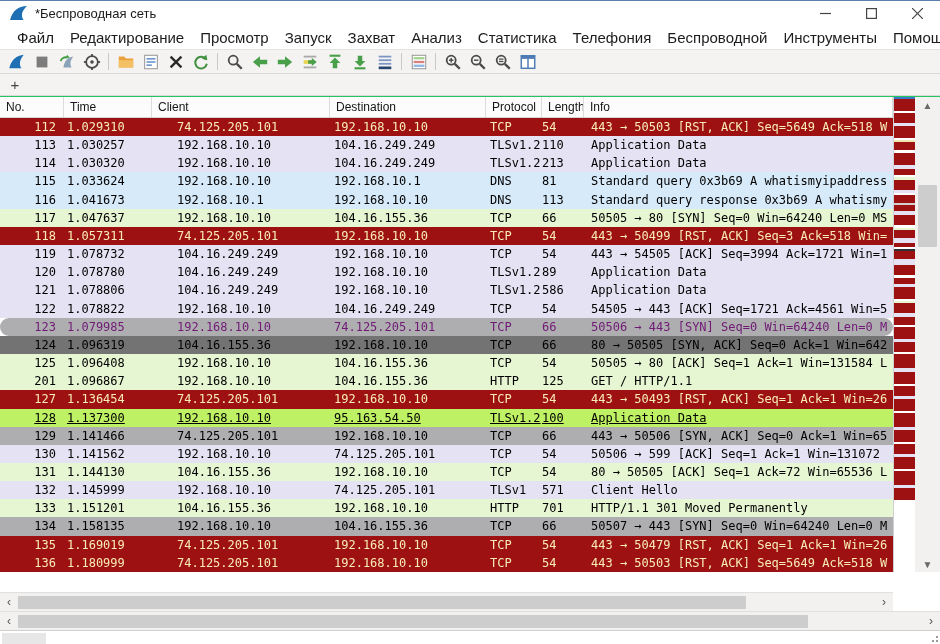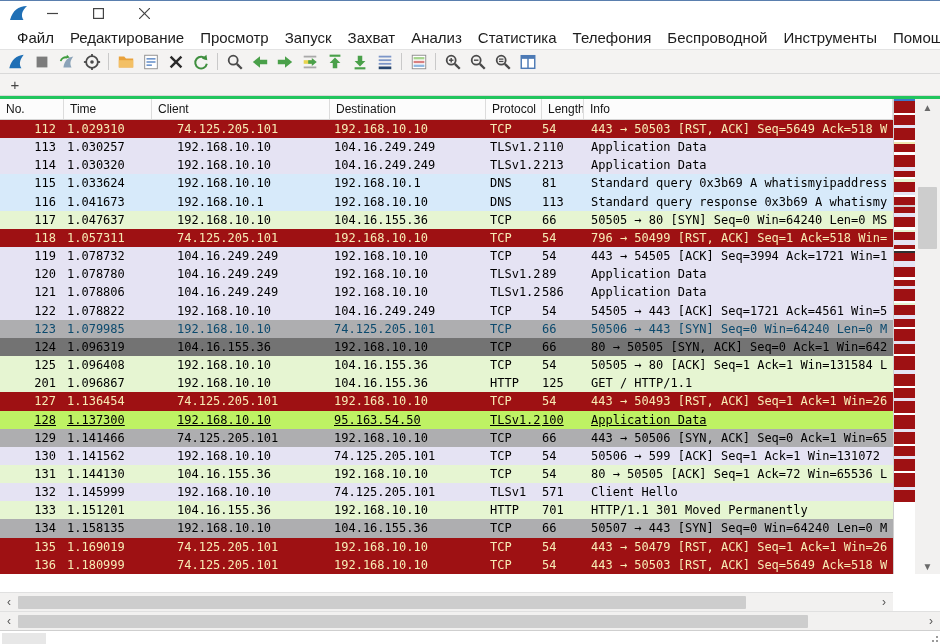--- a/index.html
+++ b/index.html
@@ -28,21 +28,21 @@
   .filterbar { height:22px; background:#f4f3f2; display:flex; align-items:center; padding:1px 3px 1px 2px; border-bottom:1px solid #d9d9d9; }
   .filterbox { flex:1; height:20px; background:#ffffff; border:1px solid #b3b3b3; display:flex; align-items:center; }
   .bmkbtn { width:22px; height:18px; border-right:1px solid #cccccc; display:flex; align-items:center; justify-content:center; }
   .filterinput { flex:1; border:none; outline:none; font-size:12px; color:#222; padding:0 4px; font-family:"Liberation Sans",sans-serif; background:transparent; }
   .filterinput::placeholder { color:#9a9a9a; }
   .applybtn { width:30px; height:16px; background:#ececec; border:1px solid #bdbdbd; border-radius:2px; display:flex; align-items:center; justify-content:center; margin-right:2px; }
   .dropcaret { width:12px; height:16px; display:flex; align-items:center; justify-content:center; font-size:8px; color:#555; border-left:1px solid #d5d5d5; margin-right:2px; }
   .plusbtn { width:18px; height:18px; margin-left:4px; display:flex; align-items:center; justify-content:center; font-size:15px; color:#444; }
 
   
-  .tablewrap { position:relative; height:496px; border-top:3px solid #22c55e; }
+  .tablewrap { position:relative; height:496px; border-top:1px solid #22c55e; }
   .cols { display:grid; grid-template-columns:64px 88px 178px 156px 56px 42px 1fr; }
   .phead { height:21px; width:893px; background:#fcfcfc; border-bottom:1px solid #d4d4d4; }
   .phead .hcell { font-size:12px; color:#151515; padding:3px 4px 0 6px; border-right:1px solid #dcdcdc; overflow:hidden; white-space:nowrap; }
   .plist { height:454px; width:893px; overflow:hidden; display:grid; grid-auto-rows:18.16px; background:#ffffff; }
   .prow { font-family:"DejaVu Sans Mono", monospace; font-size:12px; line-height:18.16px; white-space:pre; }
   .prow > div { overflow:hidden; }
   .c-no  { text-align:right; padding-right:8px; }
   .c-time{ padding-left:3px; }
   .c-src { padding-left:25px; }
   .c-dst { padding-left:4px; }
@@ -75,20 +75,21 @@
 </style>
 </head>
 <body>
 
 <div class="titlebar">
   <span class="appicon">
     <svg width="20" height="16" viewBox="0 0 20 16">
         <path d="M1 15 C4 5 9 1.5 18 1 C13 6 11.5 10 14.5 15 Z" fill="#1f6fb5"></path>
       </svg>
   </span>
+  <span class="title">*Беспроводная сеть</span>
   <div class="wincontrols">
     <div class="winbtn">
         <svg width="11" height="11">
           <line x1="0" y1="5.5" x2="11" y2="5.5" stroke="#444" stroke-width="1.2"></line>
         </svg>
       </div>
     <div class="winbtn">
         <svg width="11" height="11">
           <rect x="0.6" y="0.6" width="9.8" height="9.8" fill="none" stroke="#444" stroke-width="1.2"></rect>
         </svg>
@@ -272,26 +273,26 @@
       <div class="hcell">Length</div>
       <div class="hcell">Info</div>
     </div>
   <div class="plist" id="plist">
       <div class="prow cols" style="background: rgb(158, 17, 19); color: rgb(247, 236, 181);"><div class="c-no">112</div><div class="c-time">1.029310</div><div class="c-src">74.125.205.101</div><div class="c-dst">192.168.10.10</div><div class="c-pro">TCP</div><div class="c-len">54</div><div class="c-inf">443 → 50503 [RST, ACK] Seq=5649 Ack=518 W</div></div>
       <div class="prow cols" style="background: rgb(229, 227, 243); color: rgb(0, 0, 0);"><div class="c-no">113</div><div class="c-time">1.030257</div><div class="c-src">192.168.10.10</div><div class="c-dst">104.16.249.249</div><div class="c-pro">TLSv1.2</div><div class="c-len">110</div><div class="c-inf">Application Data</div></div>
       <div class="prow cols" style="background: rgb(229, 227, 243); color: rgb(0, 0, 0);"><div class="c-no">114</div><div class="c-time">1.030320</div><div class="c-src">192.168.10.10</div><div class="c-dst">104.16.249.249</div><div class="c-pro">TLSv1.2</div><div class="c-len">213</div><div class="c-inf">Application Data</div></div>
       <div class="prow cols" style="background: rgb(215, 234, 250); color: rgb(0, 0, 0);"><div class="c-no">115</div><div class="c-time">1.033624</div><div class="c-src">192.168.10.10</div><div class="c-dst">192.168.10.1</div><div class="c-pro">DNS</div><div class="c-len">81</div><div class="c-inf">Standard query 0x3b69 A whatismyipaddress</div></div>
       <div class="prow cols" style="background: rgb(215, 234, 250); color: rgb(0, 0, 0);"><div class="c-no">116</div><div class="c-time">1.041673</div><div class="c-src">192.168.10.1</div><div class="c-dst">192.168.10.10</div><div class="c-pro">DNS</div><div class="c-len">113</div><div class="c-inf">Standard query response 0x3b69 A whatismy</div></div>
       <div class="prow cols" style="background: rgb(230, 245, 210); color: rgb(0, 0, 0);"><div class="c-no">117</div><div class="c-time">1.047637</div><div class="c-src">192.168.10.10</div><div class="c-dst">104.16.155.36</div><div class="c-pro">TCP</div><div class="c-len">66</div><div class="c-inf">50505 → 80 [SYN] Seq=0 Win=64240 Len=0 MS</div></div>
-      <div class="prow cols" style="background: rgb(158, 17, 19); color: rgb(247, 236, 181);"><div class="c-no">118</div><div class="c-time">1.057311</div><div class="c-src">74.125.205.101</div><div class="c-dst">192.168.10.10</div><div class="c-pro">TCP</div><div class="c-len">54</div><div class="c-inf">796 → 50499 [RST, ACK] Seq=1 Ack=518 Win=</div></div>
+      <div class="prow cols" style="background: rgb(158, 17, 19); color: rgb(247, 236, 181);"><div class="c-no">118</div><div class="c-time">1.057311</div><div class="c-src">74.125.205.101</div><div class="c-dst">192.168.10.10</div><div class="c-pro">TCP</div><div class="c-len">54</div><div class="c-inf">443 → 50499 [RST, ACK] Seq=3 Ack=518 Win=</div></div>
       <div class="prow cols" style="background: rgb(229, 227, 243); color: rgb(0, 0, 0);"><div class="c-no">119</div><div class="c-time">1.078732</div><div class="c-src">104.16.249.249</div><div class="c-dst">192.168.10.10</div><div class="c-pro">TCP</div><div class="c-len">54</div><div class="c-inf">443 → 54505 [ACK] Seq=3994 Ack=1721 Win=1</div></div>
       <div class="prow cols" style="background: rgb(229, 227, 243); color: rgb(0, 0, 0);"><div class="c-no">120</div><div class="c-time">1.078780</div><div class="c-src">104.16.249.249</div><div class="c-dst">192.168.10.10</div><div class="c-pro">TLSv1.2</div><div class="c-len">89</div><div class="c-inf">Application Data</div></div>
       <div class="prow cols" style="background: rgb(229, 227, 243); color: rgb(0, 0, 0);"><div class="c-no">121</div><div class="c-time">1.078806</div><div class="c-src">104.16.249.249</div><div class="c-dst">192.168.10.10</div><div class="c-pro">TLSv1.2</div><div class="c-len">586</div><div class="c-inf">Application Data</div></div>
       <div class="prow cols" style="background: rgb(229, 227, 243); color: rgb(0, 0, 0);"><div class="c-no">122</div><div class="c-time">1.078822</div><div class="c-src">192.168.10.10</div><div class="c-dst">104.16.249.249</div><div class="c-pro">TCP</div><div class="c-len">54</div><div class="c-inf">54505 → 443 [ACK] Seq=1721 Ack=4561 Win=5</div></div>
-      <div class="prow cols" style="background: rgb(174, 174, 176); color: #0c4a6e;"><div class="c-no">123</div><div class="c-time">1.079985</div><div class="c-src">192.168.10.10</div><div class="c-dst">74.125.205.101</div><div class="c-pro">TCP</div><div class="c-len">66</div><div class="c-inf">50506 → 443 [SYN] Seq=0 Win=64240 Len=0 M</div></div>
+      <div class="prow cols" style="background: rgb(174, 174, 176); color: #701a75; border-radius: 9px;"><div class="c-no">123</div><div class="c-time">1.079985</div><div class="c-src">192.168.10.10</div><div class="c-dst">74.125.205.101</div><div class="c-pro">TCP</div><div class="c-len">66</div><div class="c-inf">50506 → 443 [SYN] Seq=0 Win=64240 Len=0 M</div></div>
       <div class="prow cols" style="background: #737373; color: rgb(0, 0, 0);"><div class="c-no">124</div><div class="c-time">1.096319</div><div class="c-src">104.16.155.36</div><div class="c-dst">192.168.10.10</div><div class="c-pro">TCP</div><div class="c-len">66</div><div class="c-inf">80 → 50505 [SYN, ACK] Seq=0 Ack=1 Win=642</div></div>
       <div class="prow cols" style="background: rgb(230, 245, 210); color: rgb(0, 0, 0);"><div class="c-no">125</div><div class="c-time">1.096408</div><div class="c-src">192.168.10.10</div><div class="c-dst">104.16.155.36</div><div class="c-pro">TCP</div><div class="c-len">54</div><div class="c-inf">50505 → 80 [ACK] Seq=1 Ack=1 Win=131584 L</div></div>
       <div class="prow cols" style="background: rgb(230, 245, 210); color: rgb(0, 0, 0);"><div class="c-no">201</div><div class="c-time">1.096867</div><div class="c-src">192.168.10.10</div><div class="c-dst">104.16.155.36</div><div class="c-pro">HTTP</div><div class="c-len">125</div><div class="c-inf">GET / HTTP/1.1</div></div>
       <div class="prow cols" style="background: rgb(158, 17, 19); color: rgb(247, 236, 181);"><div class="c-no">127</div><div class="c-time">1.136454</div><div class="c-src">74.125.205.101</div><div class="c-dst">192.168.10.10</div><div class="c-pro">TCP</div><div class="c-len">54</div><div class="c-inf">443 → 50493 [RST, ACK] Seq=1 Ack=1 Win=26</div></div>
       <div class="prow cols" style="background: #bef264; color: rgb(0, 0, 0); text-decoration: underline;"><div class="c-no">128</div><div class="c-time">1.137300</div><div class="c-src">192.168.10.10</div><div class="c-dst">95.163.54.50</div><div class="c-pro">TLSv1.2</div><div class="c-len">100</div><div class="c-inf">Application Data</div></div>
       <div class="prow cols" style="background: rgb(174, 174, 176); color: rgb(0, 0, 0);"><div class="c-no">129</div><div class="c-time">1.141466</div><div class="c-src">74.125.205.101</div><div class="c-dst">192.168.10.10</div><div class="c-pro">TCP</div><div class="c-len">66</div><div class="c-inf">443 → 50506 [SYN, ACK] Seq=0 Ack=1 Win=65</div></div>
       <div class="prow cols" style="background: rgb(229, 227, 243); color: rgb(0, 0, 0);"><div class="c-no">130</div><div class="c-time">1.141562</div><div class="c-src">192.168.10.10</div><div class="c-dst">74.125.205.101</div><div class="c-pro">TCP</div><div class="c-len">54</div><div class="c-inf">50506 → 599 [ACK] Seq=1 Ack=1 Win=131072</div></div>
       <div class="prow cols" style="background: rgb(230, 245, 210); color: rgb(0, 0, 0);"><div class="c-no">131</div><div class="c-time">1.144130</div><div class="c-src">104.16.155.36</div><div class="c-dst">192.168.10.10</div><div class="c-pro">TCP</div><div class="c-len">54</div><div class="c-inf">80 → 50505 [ACK] Seq=1 Ack=72 Win=65536 L</div></div>
       <div class="prow cols" style="background: rgb(229, 227, 243); color: rgb(0, 0, 0);"><div class="c-no">132</div><div class="c-time">1.145999</div><div class="c-src">192.168.10.10</div><div class="c-dst">74.125.205.101</div><div class="c-pro">TLSv1</div><div class="c-len">571</div><div class="c-inf">Client Hello</div></div>
       <div class="prow cols" style="background: rgb(230, 245, 210); color: rgb(0, 0, 0);"><div class="c-no">133</div><div class="c-time">1.151201</div><div class="c-src">104.16.155.36</div><div class="c-dst">192.168.10.10</div><div class="c-pro">HTTP</div><div class="c-len">701</div><div class="c-inf">HTTP/1.1 301 Moved Permanently</div></div>

